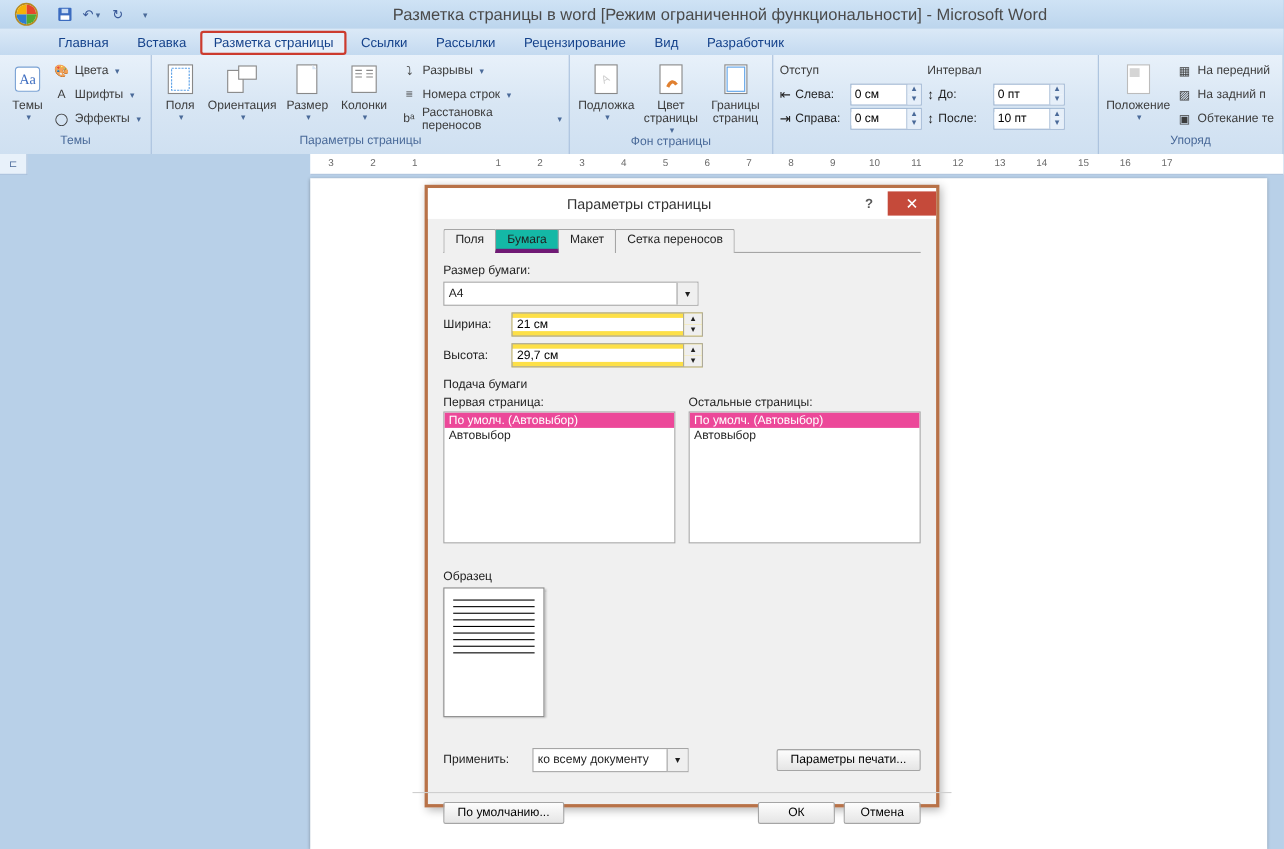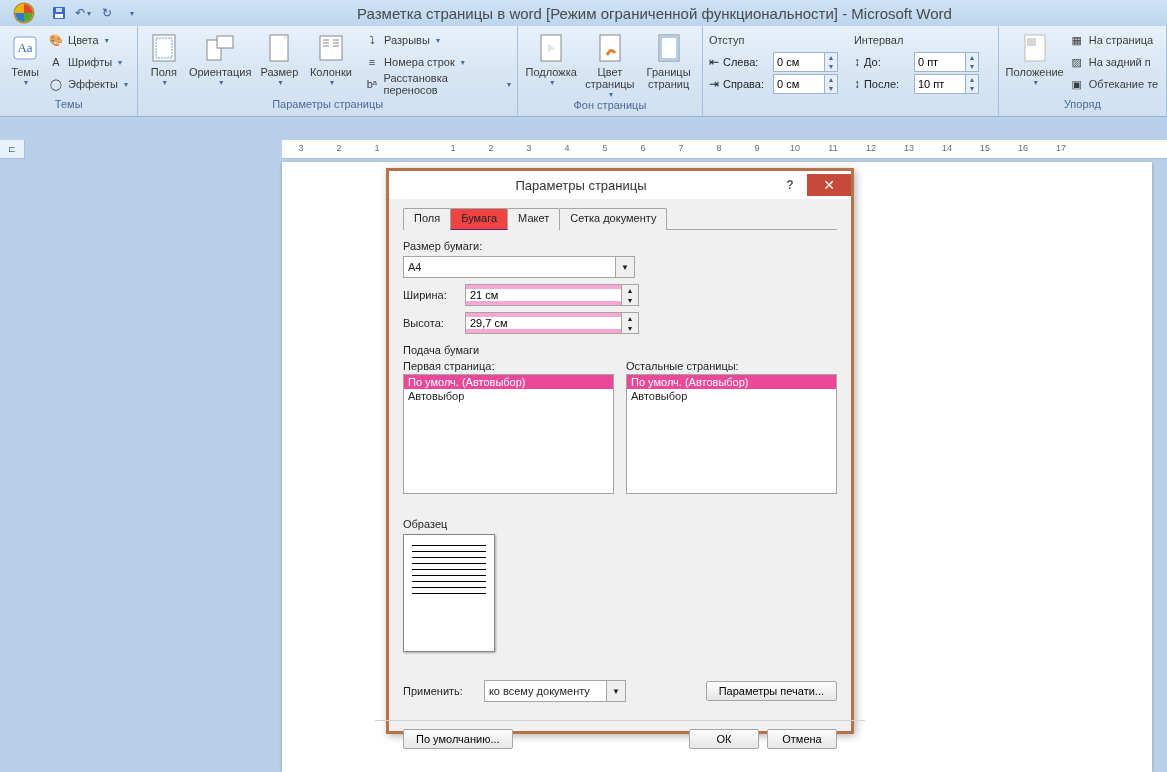--- a/index.html
+++ b/index.html
@@ -38,29 +38,29 @@
 .h-ruler-inner span{display:inline-block;width:38px;text-align:center;}
 .page{position:absolute;top:22px;left:282px;width:870px;height:610px;background:#fff;box-shadow:0 1px 3px rgba(0,0,0,0.3);}
 .dialog{position:absolute;top:168px;left:386px;width:462px;height:560px;background:#f0f0f0;border:3px solid #b87248;box-shadow:2px 2px 8px rgba(0,0,0,0.3);}
 .dlg-title{height:28px;background:#fff;display:flex;align-items:center;position:relative;}
 .dlg-title .t{flex:1;text-align:center;font-size:13px;color:#333;}
 .dlg-help{width:34px;height:22px;background:#fff;display:flex;align-items:center;justify-content:center;color:#5a5a5a;font-weight:bold;}
 .dlg-close{width:44px;height:22px;background:#c54a3a;display:flex;align-items:center;justify-content:center;color:#fff;font-size:14px;}
 .dlg-body{padding:8px 14px 10px 14px;}
 .dlg-tabs{display:flex;border-bottom:1px solid #a5a5a5;height:22px;}
 .dlg-tab{padding:3px 10px;border:1px solid #a5a5a5;border-bottom:none;margin-right:-1px;background:#f0f0f0;font-size:11px;border-radius:2px 2px 0 0;position:relative;top:1px;}
-.dlg-tab.active{background:#ef4444;border-bottom:1px solid #701a75;z-index:2;text-align:center;}
+.dlg-tab.active{background:#14b8a6;border-bottom:4px solid #701a75;z-index:2;text-align:center;}
 .fs{margin-top:10px;}
 .fs-lbl{font-size:11px;margin-bottom:4px;}
 .select-wide{display:flex;border:1px solid #a5a5a5;background:#fff;width:230px;height:20px;align-items:center;}
 .select-wide .sv{flex:1;padding:0 4px;font-size:11px;}
 .select-wide .sb{width:18px;height:100%;border-left:1px solid #a5a5a5;background:#efefef;display:flex;align-items:center;justify-content:center;font-size:8px;}
 .dim-row{display:flex;align-items:center;margin-top:6px;gap:6px;}
 .dim-row .dl{width:56px;font-size:11px;}
-.dim-input{display:flex;border:1px solid #a5a5a5;background:#f9a8d4;width:172px;height:20px;align-items:center;}
+.dim-input{display:flex;border:1px solid #a5a5a5;background:#fde047;width:172px;height:20px;align-items:center;}
 .dim-input input{flex:1;border:none;font-size:11px;padding:0 4px;outline:none;}
 .dim-spin{display:flex;flex-direction:column;border-left:1px solid #a5a5a5;}
 .dim-spin div{width:16px;height:10px;background:#efefef;display:flex;align-items:center;justify-content:center;font-size:7px;}
 .fieldset{border:none;margin-top:10px;padding:0;}
 .fieldset .leg{font-size:11px;margin-bottom:4px;}
 .two-col{display:flex;gap:12px;}
 .col{flex:1;}
 .col .cl{font-size:11px;margin-bottom:2px;}
 .listbox{border:1px solid #a5a5a5;background:#fff;height:118px;overflow:auto;font-size:11px;}
 .listbox .li{padding:1px 4px;}
@@ -105,20 +105,30 @@
         </div>
       <div class="qbtn">↶<span class="dd-arrow">▾</span></div>
       <div class="qbtn">↻</div>
       <div class="qbtn">
           <span class="dd-arrow">▾</span>
         </div>
     </div>
     <div class="title-text">Разметка страницы в word [Режим ограниченной функциональности] - Microsoft Word</div>
   </div>
 
+  <div class="tabs">
+    <div class="tab">Главная</div>
+    <div class="tab">Вставка</div>
+    <div class="tab highlighted selected">Разметка страницы</div>
+    <div class="tab">Ссылки</div>
+    <div class="tab">Рассылки</div>
+    <div class="tab">Рецензирование</div>
+    <div class="tab">Вид</div>
+    <div class="tab">Разработчик</div>
+  </div>
 
   <div class="ribbon">
 
     <div class="group" style="width:138px">
       <div class="group-body">
         <div class="bigbtn" style="width:38px">
           <div class="ic">
               <svg width="26" height="26" viewBox="0 0 26 26">
                 <rect x="2" y="2" width="22" height="22" rx="3" fill="#fff" stroke="#7aa2d4"></rect>
                 <text x="13" y="17" font-size="13" text-anchor="middle" fill="#3b6bbf" font-family="Georgia">Aa</text>
@@ -247,21 +257,21 @@
               </svg>
             </div>
             <div class="lbl" style="white-space:pre-line">Границы
 страниц</div>
           </div>
       </div>
       <div class="group-label">Фон страницы</div>
     </div>
 
     <div class="group" style="width:296px">
-      <div class="group-body" style="gap:16px">
+      <div class="group-body" style="gap:5px">
         <div class="vlist">
           <div class="smallrow">Отступ</div>
           <div class="spin-field">
             <span class="sic">⇤</span>
               <span class="txt">Слева:</span>
             <div class="spin-input">
                 <input value="0 см" style="">
                 <div class="spin-btns">
                   <div>▲</div>
                   <div>▼</div>
@@ -316,21 +326,21 @@
                 <rect x="3" y="2" width="20" height="26" fill="#fff" stroke="#bcbcbc"></rect>
                 <rect x="5" y="5" width="9" height="8" fill="#d5d5d5"></rect>
               </svg>
             </div>
             <div class="lbl">Положение</div>
             <span class="dd-arrow">▾</span>
           </div>
         <div class="vlist gray">
           <div class="smallrow">
               <span class="sic">▦</span>
-              <span>На страница</span>
+              <span>На передний</span>
             </div>
           <div class="smallrow">
               <span class="sic">▨</span>
               <span>На задний п</span>
             </div>
           <div class="smallrow">
               <span class="sic">▣</span>
               <span>Обтекание те</span>
             </div>
         </div>
@@ -351,21 +361,21 @@
     <div class="dlg-title">
       <div class="t">Параметры страницы</div>
       <div class="dlg-help">?</div>
       <div class="dlg-close">✕</div>
     </div>
     <div class="dlg-body">
       <div class="dlg-tabs">
         <div class="dlg-tab">Поля</div>
         <div class="dlg-tab active">Бумага</div>
         <div class="dlg-tab">Макет</div>
-        <div class="dlg-tab">Сетка документу</div>
+        <div class="dlg-tab">Сетка переносов</div>
       </div>
 
       <div class="fs">
         <div class="fs-lbl">Размер бумаги:</div>
         <div class="select-wide">
           <div class="sv">A4</div>
           <div class="sb">▼</div>
         </div>
         <div class="dim-row">
           <div class="dl">Ширина:</div>

